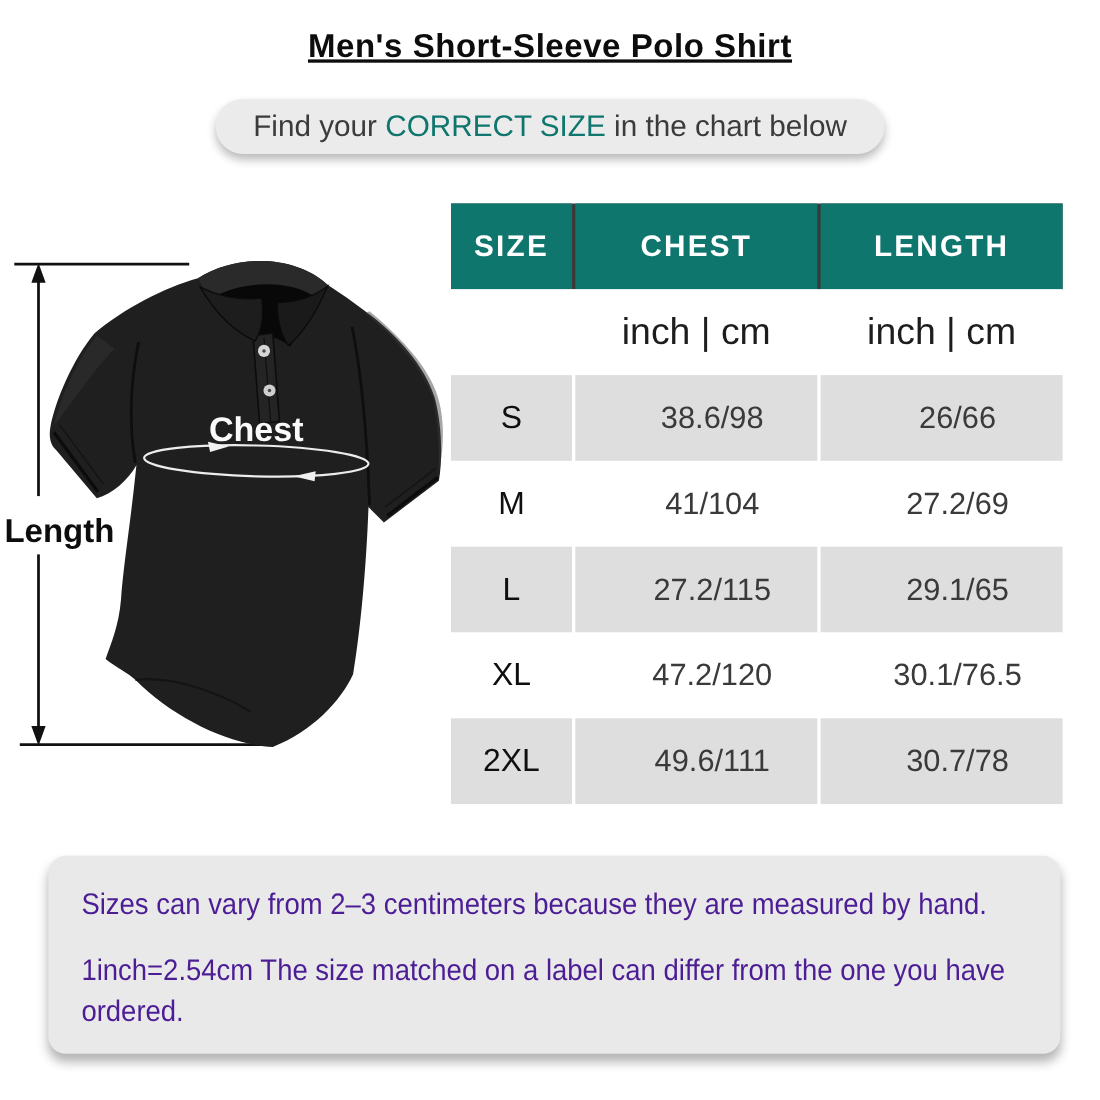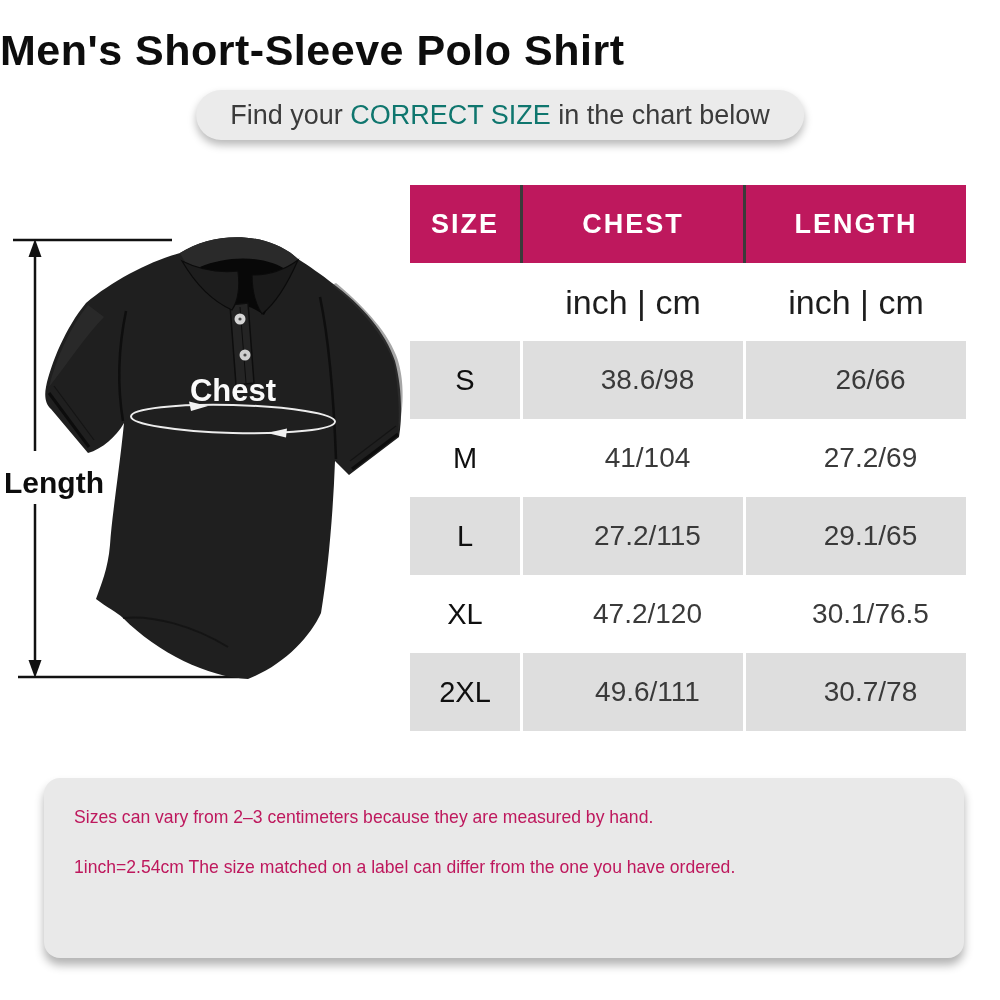--- a/index.html
+++ b/index.html
@@ -2,51 +2,51 @@
 <html><head>
 <meta charset="utf-8">
 <style>
   html,body{margin:0;padding:0;background:#fff;}
   .stage{
     position:relative;width:1000px;height:1000px;background:#ffffff;
     font-family:"Liberation Sans",sans-serif;overflow:hidden;
   }
   
   .title{
-    position:absolute;top:26px;left:0;width:1000px;text-align:left;
-    font-size:43px;font-weight:bold;color:#0d0d0d;letter-spacing:.5px;
+    position:absolute;top:26px;left:0;width:1000px;text-align:center;
+    font-size:30px;font-weight:bold;color:#0d0d0d;letter-spacing:.5px;text-decoration:underline;
   }
   
   .pill{
     position:absolute;top:90px;left:50%;transform:translateX(-50%);
     height:50px;line-height:50px;padding:0 34px;border-radius:26px;
     background:#ebebeb;box-shadow:0 5px 9px rgba(0,0,0,.28);
     font-size:27px;color:#3b3b3b;white-space:nowrap;
   }
   .pill .hl{color:#0f766e;}
   
   .size-table{position:absolute;left:410px;top:185px;width:556px;}
   .t-row{display:grid;grid-template-columns:110px 220px 220px;column-gap:3px;height:78px;background:#ffffff;}
   .t-row.header{background:#3a3a3a;}
   .t-cell{display:flex;align-items:center;justify-content:center;}
-  .t-row.header .t-cell{background:#be185d;color:#ffffff;font-weight:bold;font-size:27px;letter-spacing:2px;}
+  .t-row.header .t-cell{background:#0f766e;color:#ffffff;font-weight:bold;font-size:27px;letter-spacing:2px;}
   .t-row.units .t-cell{background:#ffffff;color:#1d1d1d;font-size:34px;}
   .t-row.odd .t-cell{background:#dedede;}
   .t-row.even .t-cell{background:#ffffff;}
   .t-cell.size{font-size:29px;color:#0f0f0f;}
   .t-cell.val{font-size:28px;color:#3a3a3a;padding-left:29px;}
   
   .shirt{position:absolute;left:0;top:215px;width:410px;height:520px;}
   
   .note{
     position:absolute;left:44px;top:778px;width:920px;height:180px;
     background:#e9e9e9;border-radius:16px;box-shadow:0 7px 10px rgba(0,0,0,.3);
     padding:26px 30px;box-sizing:border-box;
   }
-  .note p{margin:0;font-size:19px;color:#be185d;line-height:1.35;}
+  .note p{margin:0;font-size:27px;color:#4c1d95;line-height:1.35;}
   .note p + p{margin-top:24px;}
   .note .cond{display:block;width:108%;transform:scaleX(.925);transform-origin:0 50%;}
 </style>
 </head>
 <body>
 
 <div class="stage">
 
   <div class="title">Men's Short-Sleeve Polo Shirt</div>
 

